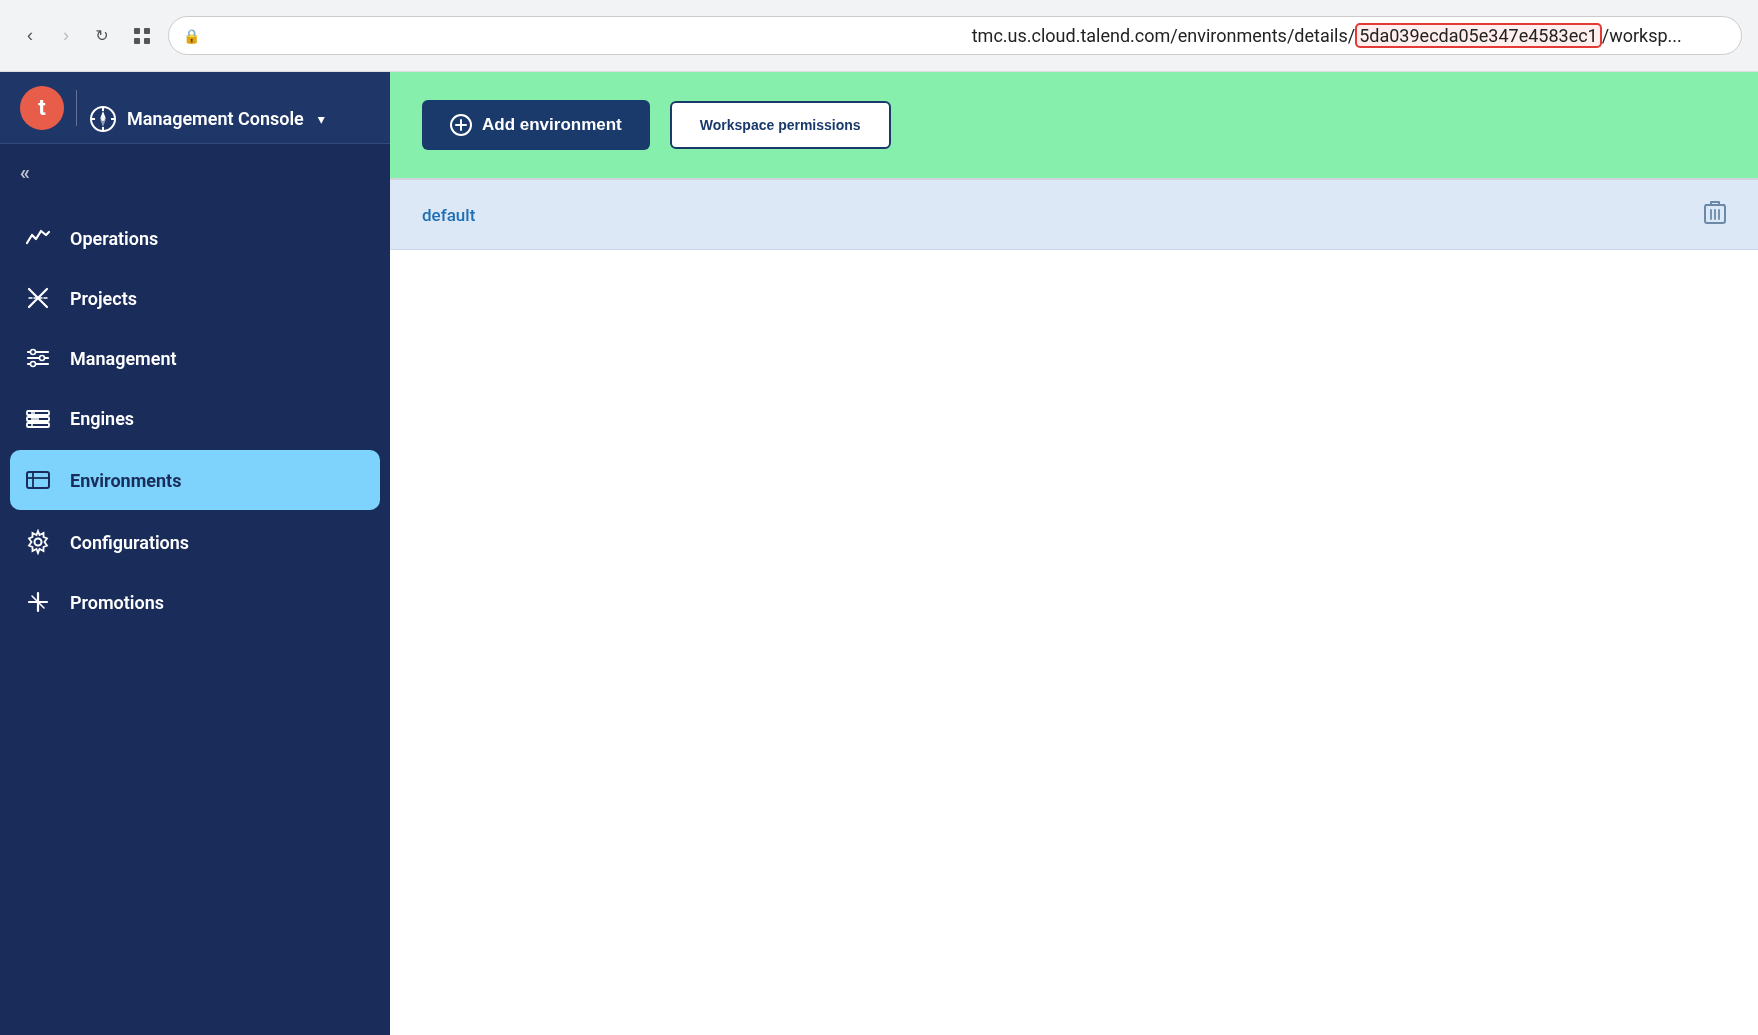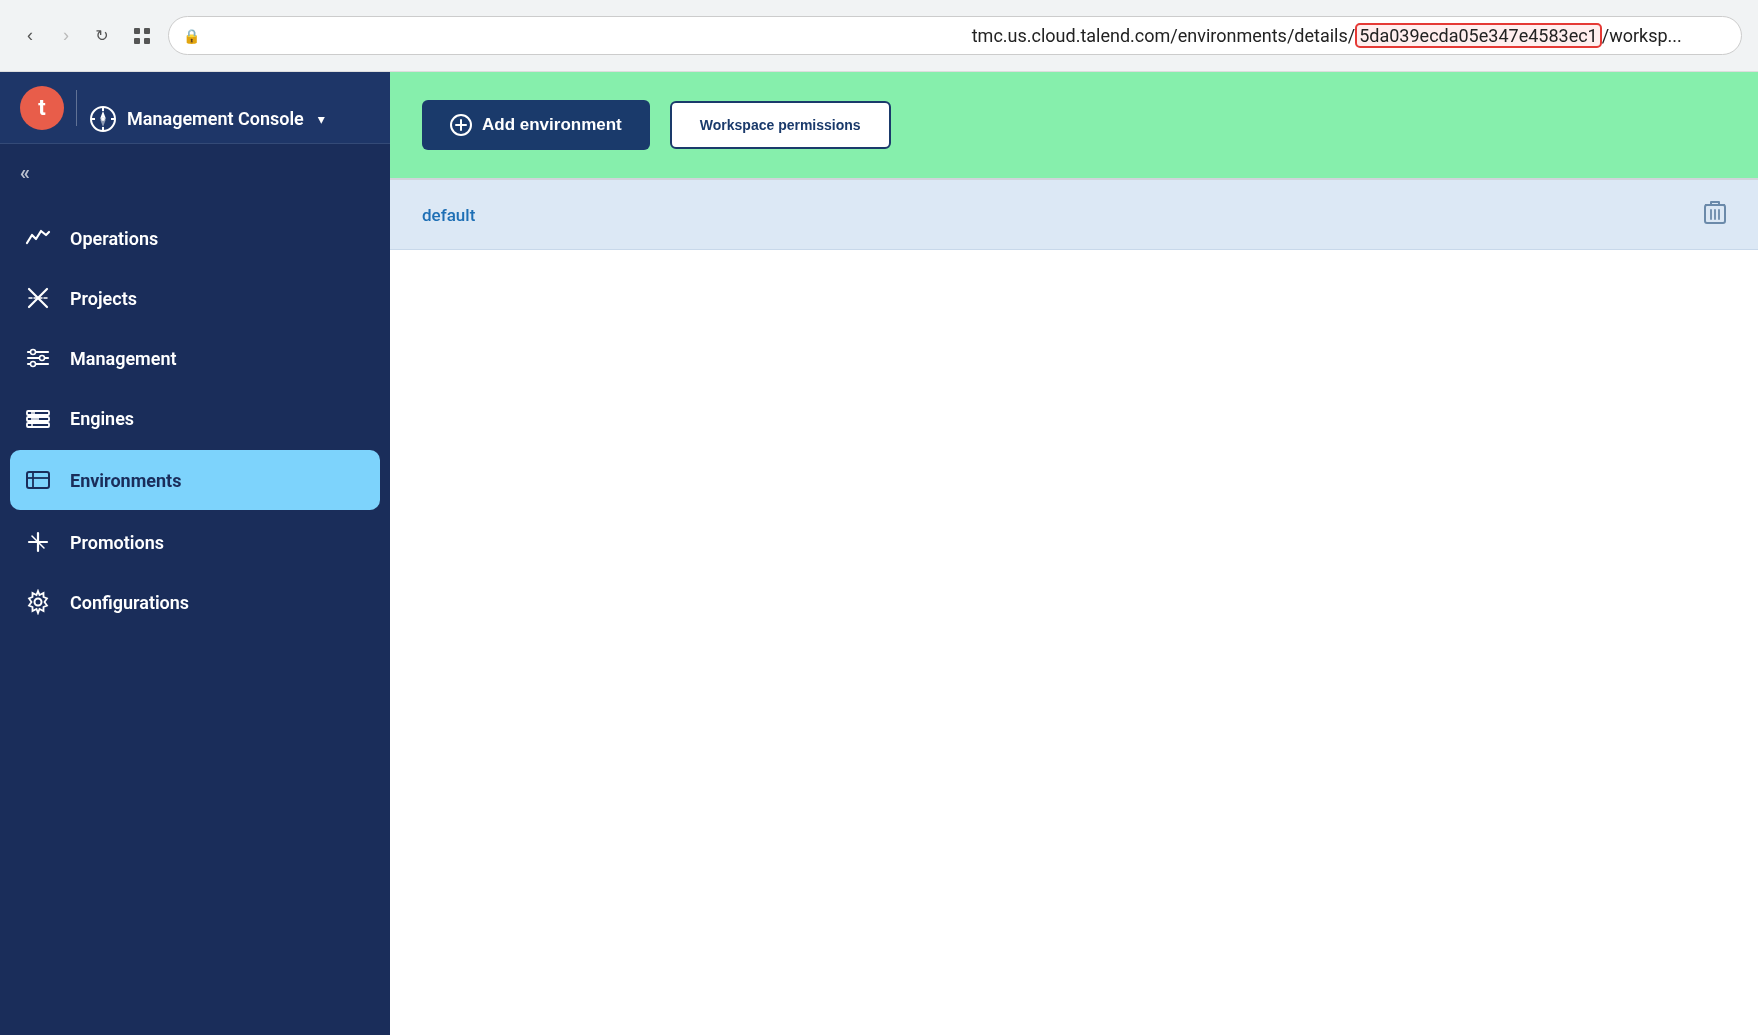--- a/index.html
+++ b/index.html
@@ -409,36 +409,36 @@
             <line x1="2" y1="11" x2="24" y2="11" stroke="#1a2d5a" stroke-width="1.8"></line>
             <line x1="8" y1="5" x2="8" y2="21" stroke="#1a2d5a" stroke-width="1.8"></line>
           </svg>
         </div>
         <span class="nav-label" style="color:#1a2d5a;">Environments</span>
       </div>
 
       <div class="nav-item">
         <div class="nav-icon">
           <svg width="26" height="26" viewBox="0 0 26 26" fill="none">
+            <circle cx="13" cy="13" r="3.5" stroke="white" stroke-width="2"></circle>
+            <path d="M13 2 L14.5 6 L18.5 4 L18.5 8 L22 9.5 L19.5 13 L22 16.5 L18.5 18 L18.5 22 L14.5 20 L13 24 L11.5 20 L7.5 22 L7.5 18 L4 16.5 L6.5 13 L4 9.5 L7.5 8 L7.5 4 L11.5 6 Z" stroke="white" stroke-width="1.8" fill="none"></path>
+          </svg>
+        </div>
+        <span class="nav-label">Configurations</span>
+      </div>
+
+      <div class="nav-item">
+        <div class="nav-icon">
+          <svg width="26" height="26" viewBox="0 0 26 26" fill="none">
             <line x1="4" y1="13" x2="22" y2="13" stroke="white" stroke-width="2.2" stroke-linecap="round"></line>
             <line x1="13" y1="4" x2="13" y2="22" stroke="white" stroke-width="2.2" stroke-linecap="round"></line>
             <line x1="7" y1="7" x2="19" y2="19" stroke="white" stroke-width="1.5" stroke-linecap="round"></line>
           </svg>
         </div>
         <span class="nav-label">Promotions</span>
-      </div>
-
-      <div class="nav-item">
-        <div class="nav-icon">
-          <svg width="26" height="26" viewBox="0 0 26 26" fill="none">
-            <circle cx="13" cy="13" r="3.5" stroke="white" stroke-width="2"></circle>
-            <path d="M13 2 L14.5 6 L18.5 4 L18.5 8 L22 9.5 L19.5 13 L22 16.5 L18.5 18 L18.5 22 L14.5 20 L13 24 L11.5 20 L7.5 22 L7.5 18 L4 16.5 L6.5 13 L4 9.5 L7.5 8 L7.5 4 L11.5 6 Z" stroke="white" stroke-width="1.8" fill="none"></path>
-          </svg>
-        </div>
-        <span class="nav-label">Configurations</span>
       </div>
 
     </nav>
   </div>
 
   <div class="main-content">
 
     <div class="toolbar">
       <button class="btn-add-environment">
         <svg width="22" height="22" viewBox="0 0 22 22" fill="none">

